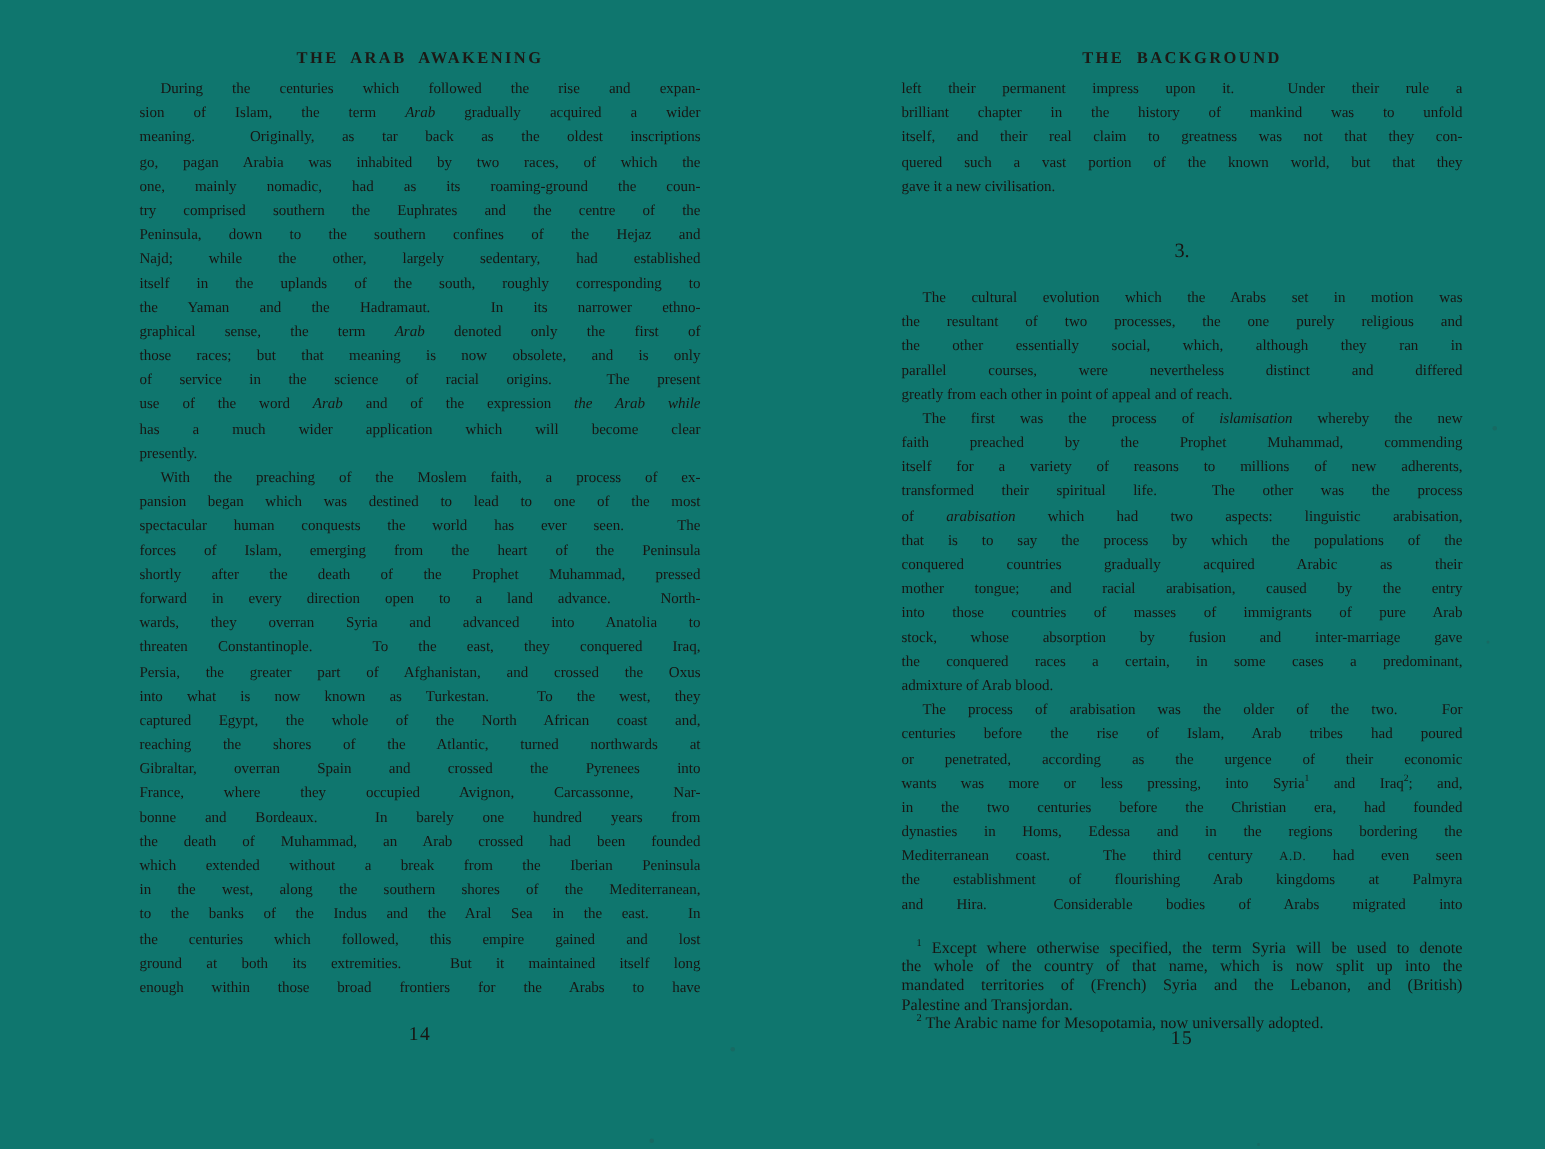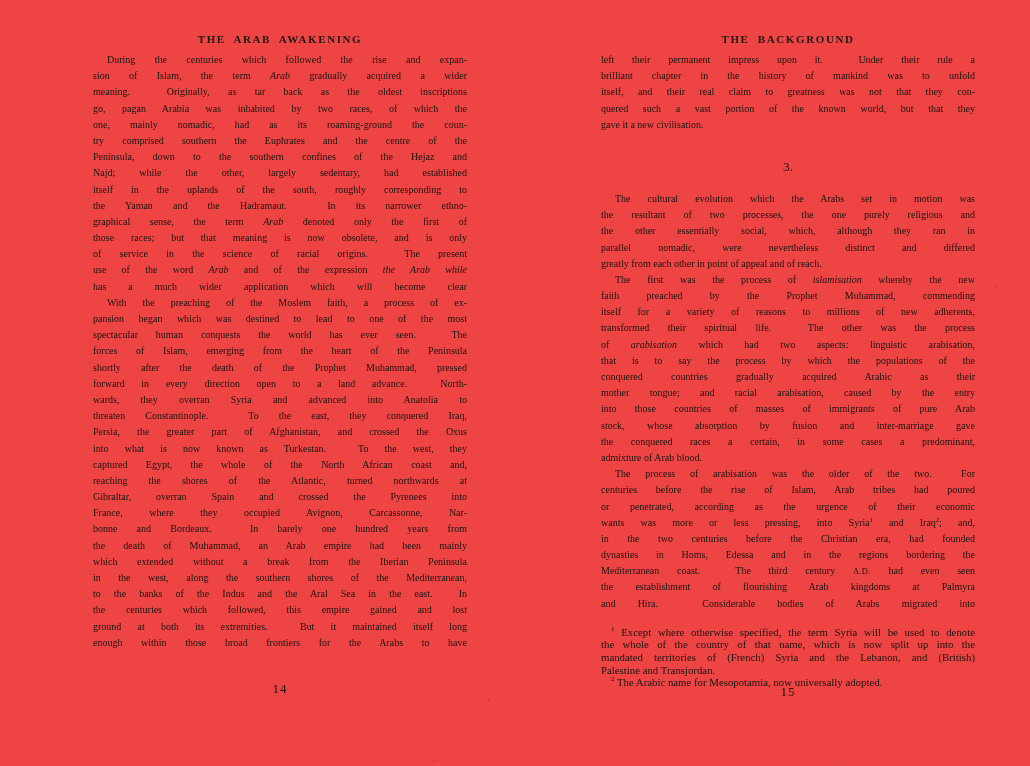--- a/index.html
+++ b/index.html
@@ -62,59 +62,60 @@
     letter-spacing: 1px;
   }
   .page.left  .page-number { top: 651px; }
   .page.right .page-number { top: 654px; }
 
   .speck { position: absolute; background: rgba(60,55,50,0.18); border-radius: 50%; }
 </style>
 </head>
 <body style="color: rgb(24, 21, 18); background: rgb(253, 253, 251);">
 
-<div class="spread" style="background: #ef4444;">
+<div class="spread" style="background: #0f766e;">
 
   <div class="page left">
     <div class="running-head">THE ARAB AWAKENING</div>
     <div class="text-block">
         <div class="para">
           <div class="line indent">During the centuries which followed the rise and expan-</div>
           <div class="line">sion of Islam, the term <i>Arab</i> gradually acquired a wider</div>
           <div class="line">meaning.&nbsp; Originally, as tar back as the oldest inscriptions</div>
           <div class="line">go, pagan Arabia was inhabited by two races, of which the</div>
           <div class="line">one, mainly nomadic, had as its roaming-ground the coun-</div>
           <div class="line">try comprised southern the Euphrates and the centre of the</div>
           <div class="line">Peninsula, down to the southern confines of the Hejaz and</div>
           <div class="line">Najd; while the other, largely sedentary, had established</div>
           <div class="line">itself in the uplands of the south, roughly corresponding to</div>
           <div class="line">the Yaman and the Hadramaut.&nbsp; In its narrower ethno-</div>
           <div class="line">graphical sense, the term <i>Arab</i> denoted only the first of</div>
           <div class="line">those races; but that meaning is now obsolete, and is only</div>
           <div class="line">of service in the science of racial origins.&nbsp; The present</div>
           <div class="line">use of the word <i>Arab</i> and of the expression <i>the Arab while</i></div>
           <div class="line">has a much wider application which will become clear</div>
+          <div class="line endline">presently.</div>
         </div>
         <div class="para">
           <div class="line indent">With the preaching of the Moslem faith, a process of ex-</div>
           <div class="line">pansion began which was destined to lead to one of the most</div>
           <div class="line">spectacular human conquests the world has ever seen.&nbsp; The</div>
           <div class="line">forces of Islam, emerging from the heart of the Peninsula</div>
           <div class="line">shortly after the death of the Prophet Muhammad, pressed</div>
           <div class="line">forward in every direction open to a land advance.&nbsp; North-</div>
           <div class="line">wards, they overran Syria and advanced into Anatolia to</div>
           <div class="line">threaten Constantinople.&nbsp; To the east, they conquered Iraq,</div>
           <div class="line">Persia, the greater part of Afghanistan, and crossed the Oxus</div>
           <div class="line">into what is now known as Turkestan.&nbsp; To the west, they</div>
           <div class="line">captured Egypt, the whole of the North African coast and,</div>
           <div class="line">reaching the shores of the Atlantic, turned northwards at</div>
           <div class="line">Gibraltar, overran Spain and crossed the Pyrenees into</div>
           <div class="line">France, where they occupied Avignon, Carcassonne, Nar-</div>
           <div class="line">bonne and Bordeaux.&nbsp; In barely one hundred years from</div>
-          <div class="line">the death of Muhammad, an Arab empire had been mainly</div>
+          <div class="line">the death of Muhammad, an Arab crossed had been founded</div>
           <div class="line">which extended without a break from the Iberian Peninsula</div>
           <div class="line">in the west, along the southern shores of the Mediterranean,</div>
           <div class="line">to the banks of the Indus and the Aral Sea in the east.&nbsp; In</div>
           <div class="line">the centuries which followed, this empire gained and lost</div>
           <div class="line">ground at both its extremities.&nbsp; But it maintained itself long</div>
           <div class="line">enough within those broad frontiers for the Arabs to have</div>
         </div>
       </div>
     <div class="page-number">14</div>
   </div>
@@ -129,21 +130,21 @@
           <div class="line">quered such a vast portion of the known world, but that they</div>
           <div class="line endline">gave it a new civilisation.</div>
         </div>
       </div>
     <div class="section-marker">3.</div>
     <div class="text-block">
         <div class="para">
           <div class="line indent">The cultural evolution which the Arabs set in motion was</div>
           <div class="line">the resultant of two processes, the one purely religious and</div>
           <div class="line">the other essentially social, which, although they ran in</div>
-          <div class="line">parallel nomadic, were nevertheless distinct and differed</div>
+          <div class="line">parallel courses, were nevertheless distinct and differed</div>
           <div class="line endline">greatly from each other in point of appeal and of reach.</div>
         </div>
         <div class="para">
           <div class="line indent">The first was the process of <i>islamisation</i> whereby the new</div>
           <div class="line">faith preached by the Prophet Muhammad, commending</div>
           <div class="line">itself for a variety of reasons to millions of new adherents,</div>
           <div class="line">transformed their spiritual life.&nbsp; The other was the process</div>
           <div class="line">of <i>arabisation</i> which had two aspects: linguistic arabisation,</div>
           <div class="line">that is to say the process by which the populations of the</div>
           <div class="line">conquered countries gradually acquired Arabic as their</div>

